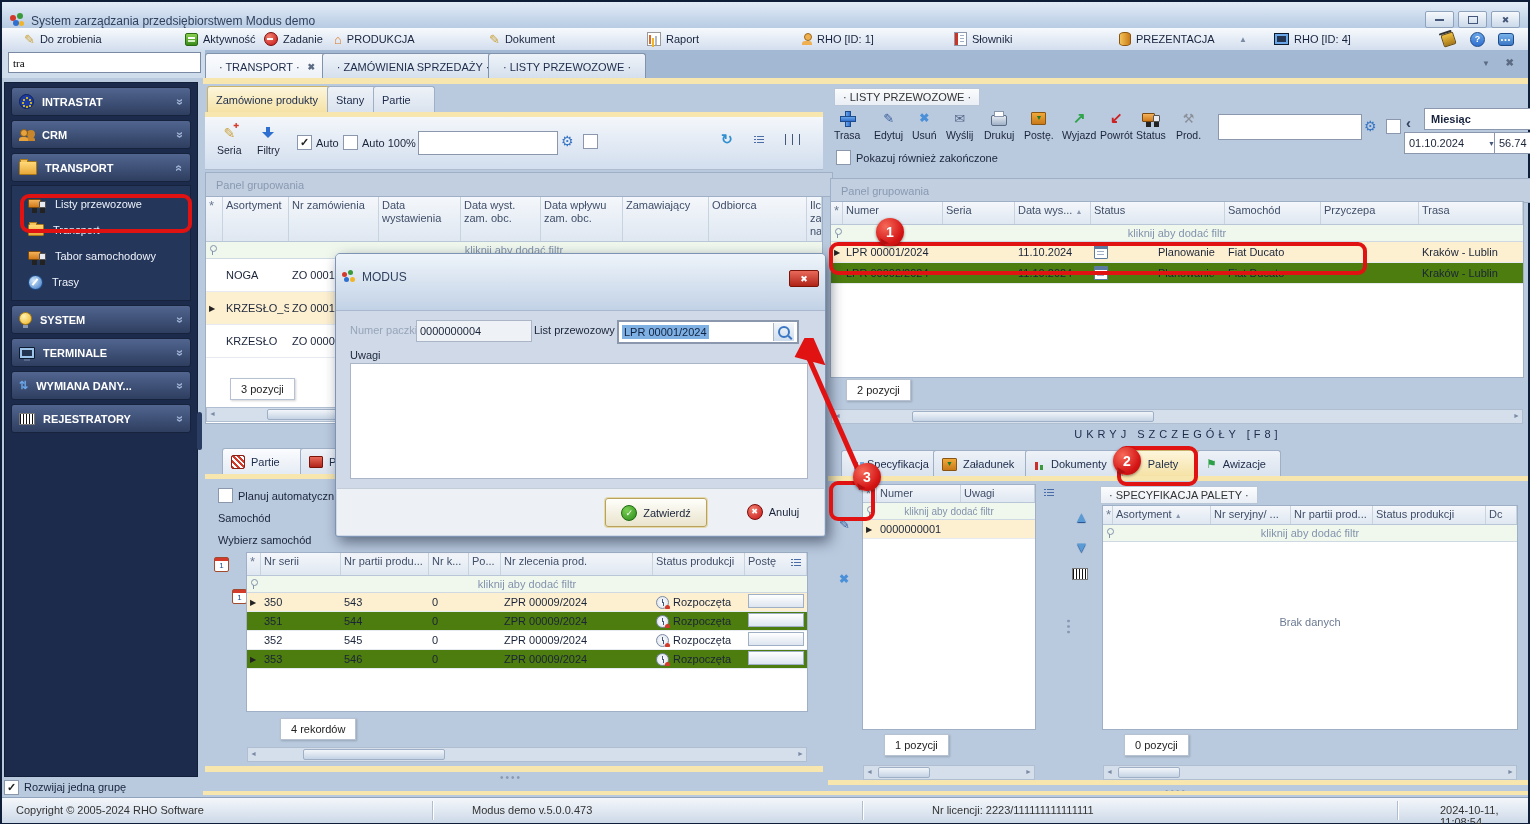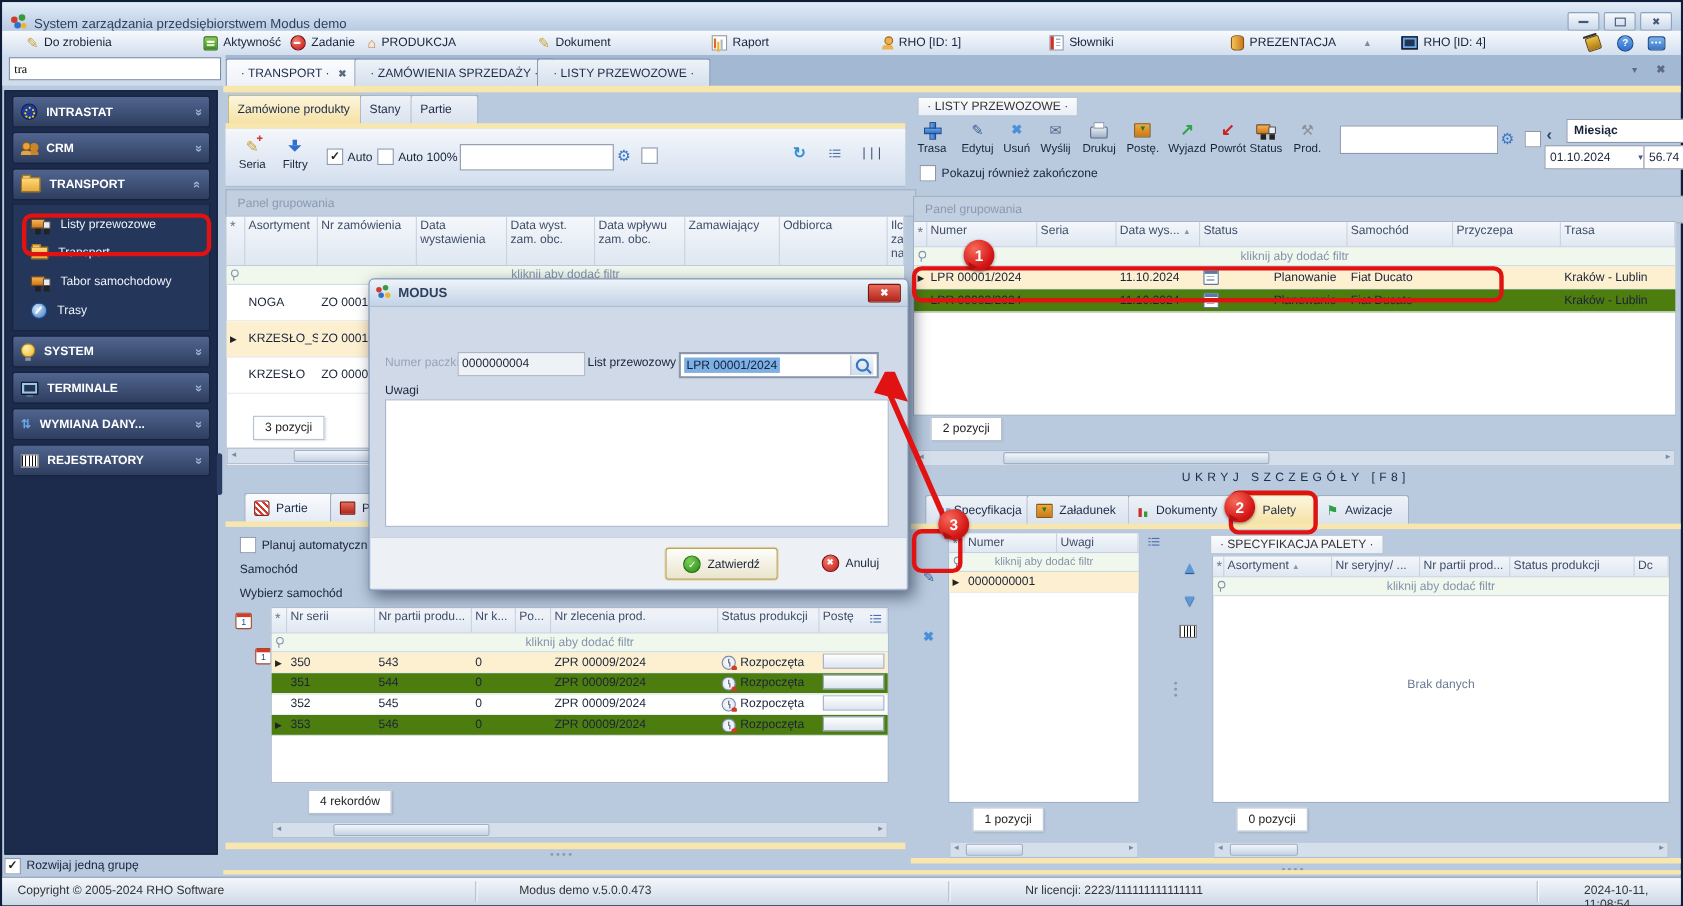--- a/index.html
+++ b/index.html
@@ -170,22 +170,22 @@
   .star{color:#4a90d9;font-size:12px}
   .flag{color:#2fa04a;font-size:12px}
   .xblue{color:#4a90d9;font-weight:bold;font-size:12px}
   .env{color:#55688a;font-size:13px}
   .tools{color:#8a8f98;font-size:13px}
   .updn{color:#5b9bd5;font-size:15px;text-shadow:0 1px 1px #1d4a8a}
 
   
   .modal{left:335px;top:253px;width:489px;height:282px;background:#cfd9e7;border:1px solid #7d94b5;border-radius:5px 5px 3px 3px;
          box-shadow:4px 5px 14px rgba(15,25,45,.55);z-index:50}
-  .mtitle{height:24px;background:linear-gradient(#eef4fa,#c2d2e6);border-radius:4px 4px 0 0;display:flex;align-items:center;padding:0 6px;gap:6px;
-          border-bottom:1px solid #a9b8cf;font-weight:bold;color:#2f3f5c;font-size:12px}
+  .mtitle{height:24px;background:linear-gradient(#eef4fa,#c2d2e6);border-radius:4px 4px 0 0;display:flex;align-items:flex-start;padding:16px 6px;gap:6px;
+          border-bottom:1px solid #a9b8cf;font-weight:normal;color:#2f3f5c;font-size:12px}
   .mclose{margin-left:auto;width:28px;height:15px;border-radius:2px;background:linear-gradient(#e86a5a,#b02418);border:1px solid #7a1408;
           color:#fff;font-size:9px;display:flex;align-items:center;justify-content:center}
   .mstrip{margin:6px;height:22px;background:linear-gradient(#fbfcfd,#e9eef5);border:1px solid #b9c6d8;display:flex;align-items:center;padding-left:8px;color:#333}
   .dlg-label{color:#1a2439}
   .dlg-label.dim{color:#97a5ba}
   .dlg-input{height:20px;border:1px solid #aab6c8;background:#fff;display:flex;align-items:center;padding:0 3px}
   .dlg-input.dis{background:#eef1f5}
   .seltext{background:#7fb0e4;color:#10223f;padding:1px 2px}
   .magbtn{margin-left:auto;width:20px;height:18px;background:linear-gradient(#f2f6fa,#cfdded);border-left:1px solid #aab6c8;display:flex;align-items:center;justify-content:center}
   .mfoot{position:absolute;left:1px;right:1px;bottom:1px;height:46px;background:#edf1f6;border-top:1px solid #c2cdd9}

